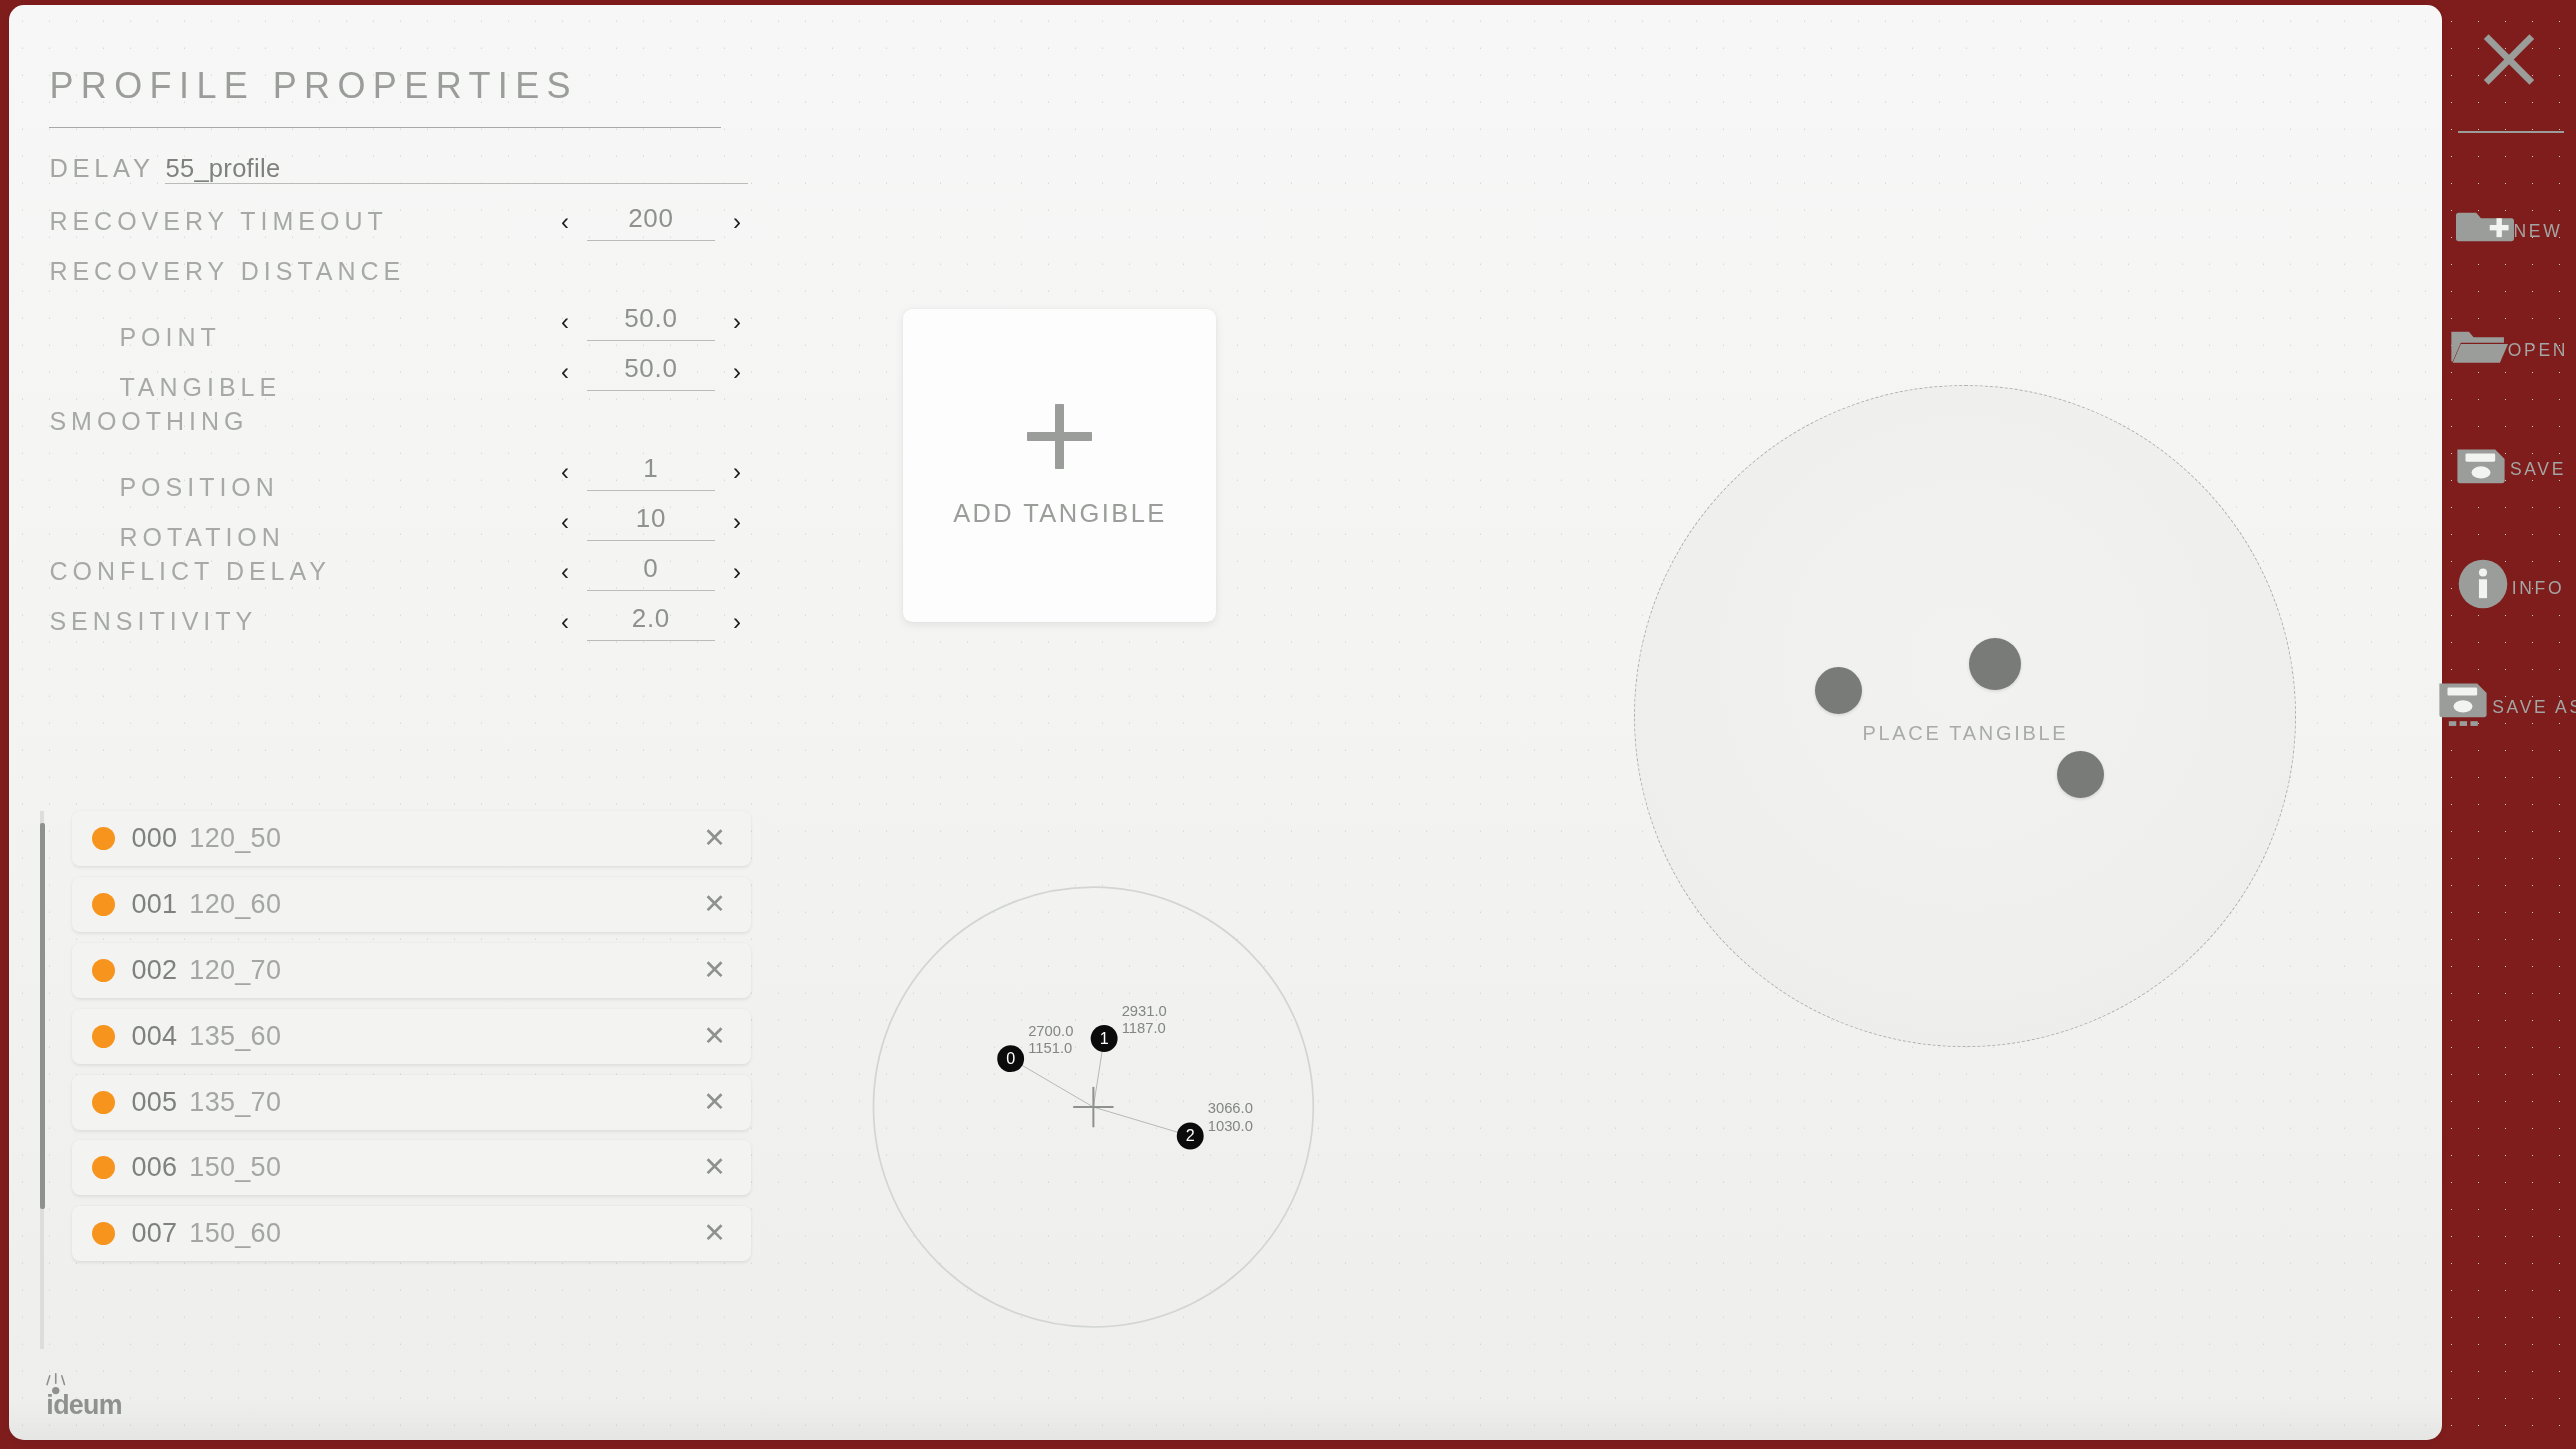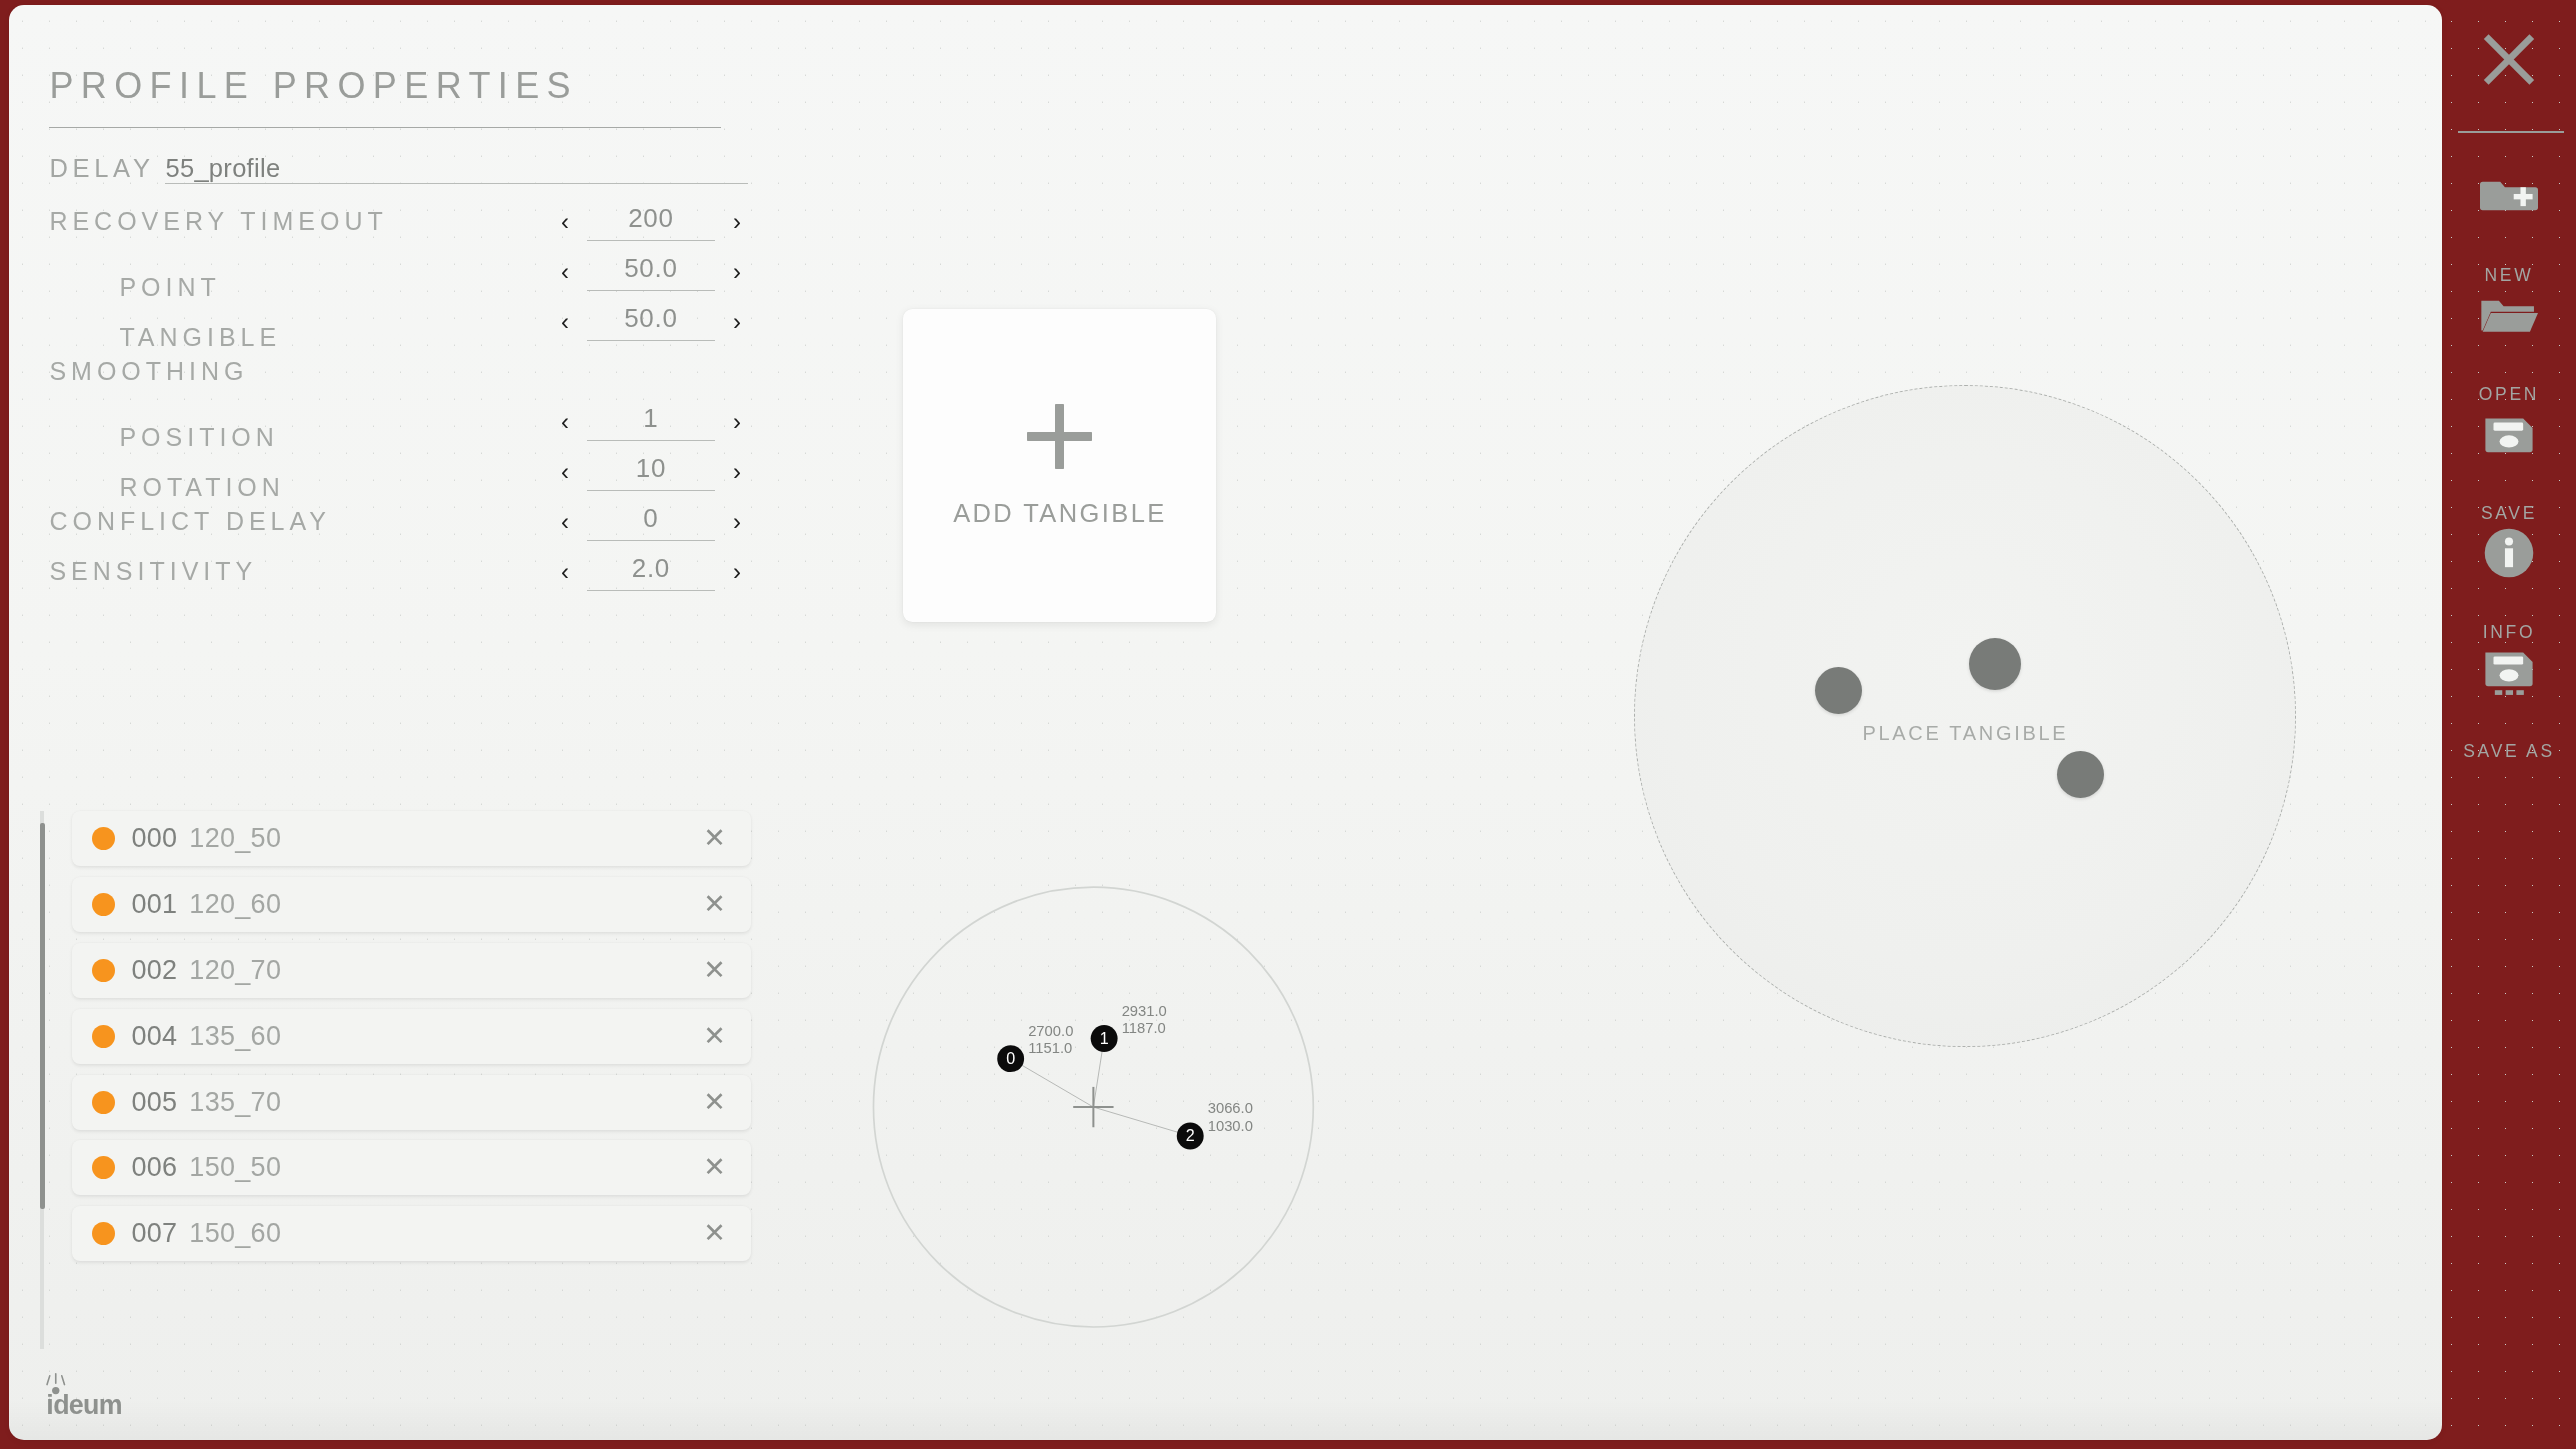--- a/index.html
+++ b/index.html
@@ -354,23 +354,23 @@
   #toolbar-items {
     position: absolute;
     left: 0;
     right: 0;
     top: 167px;
   }
   .toolbar-item {
     width: 100%;
     height: 119px;
     display: flex;
-    flex-direction: column;
+    flex-direction: row;
     align-items: center;
-    justify-content: space-between;
+    justify-content: center;
     cursor: pointer;
   }
   .toolbar-icon {
     width: 58px;
     height: 58px;
     display: flex;
     align-items: center;
     justify-content: center;
   }
   .toolbar-label {
@@ -401,20 +401,28 @@
           <span class="name-value">55_profile</span>
         </span>
       </div>
 
       <div id="property-rows">
           <div class="prop-row">
             <span class="prop-label">RECOVERY TIMEOUT</span>
             <span class="stepper">
               <span class="chev">‹</span>
               <span class="stepper-value-wrap"><span class="stepper-value">200</span></span>
+              <span class="chev">›</span>
+            </span>
+          </div>
+          <div class="prop-row no-stepper">
+            <span class="prop-label">RECOVERY DISTANCE</span>
+            <span class="stepper">
+              <span class="chev">‹</span>
+              <span class="stepper-value-wrap"><span class="stepper-value"></span></span>
               <span class="chev">›</span>
             </span>
           </div>
           <div class="prop-row">
             <span class="prop-label indent">POINT</span>
             <span class="stepper">
               <span class="chev">‹</span>
               <span class="stepper-value-wrap"><span class="stepper-value">50.0</span></span>
               <span class="chev">›</span>
             </span>

